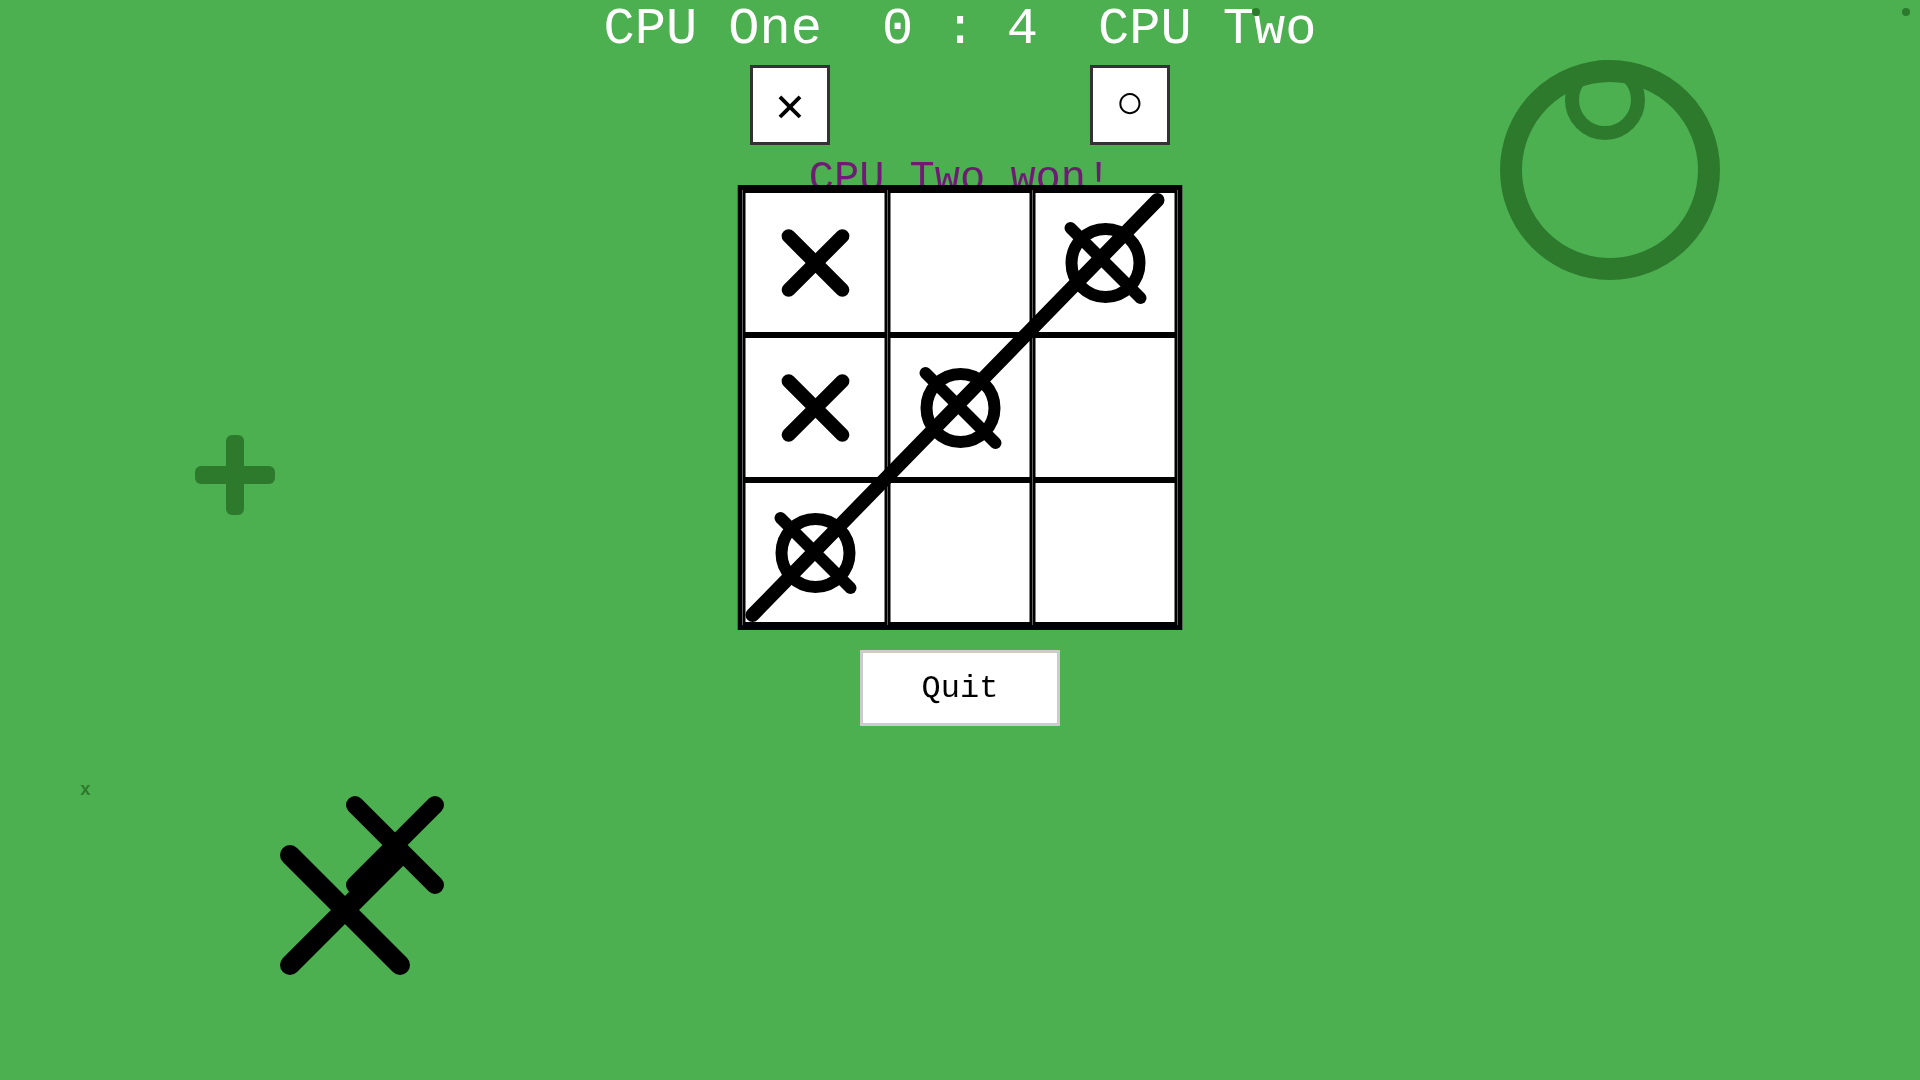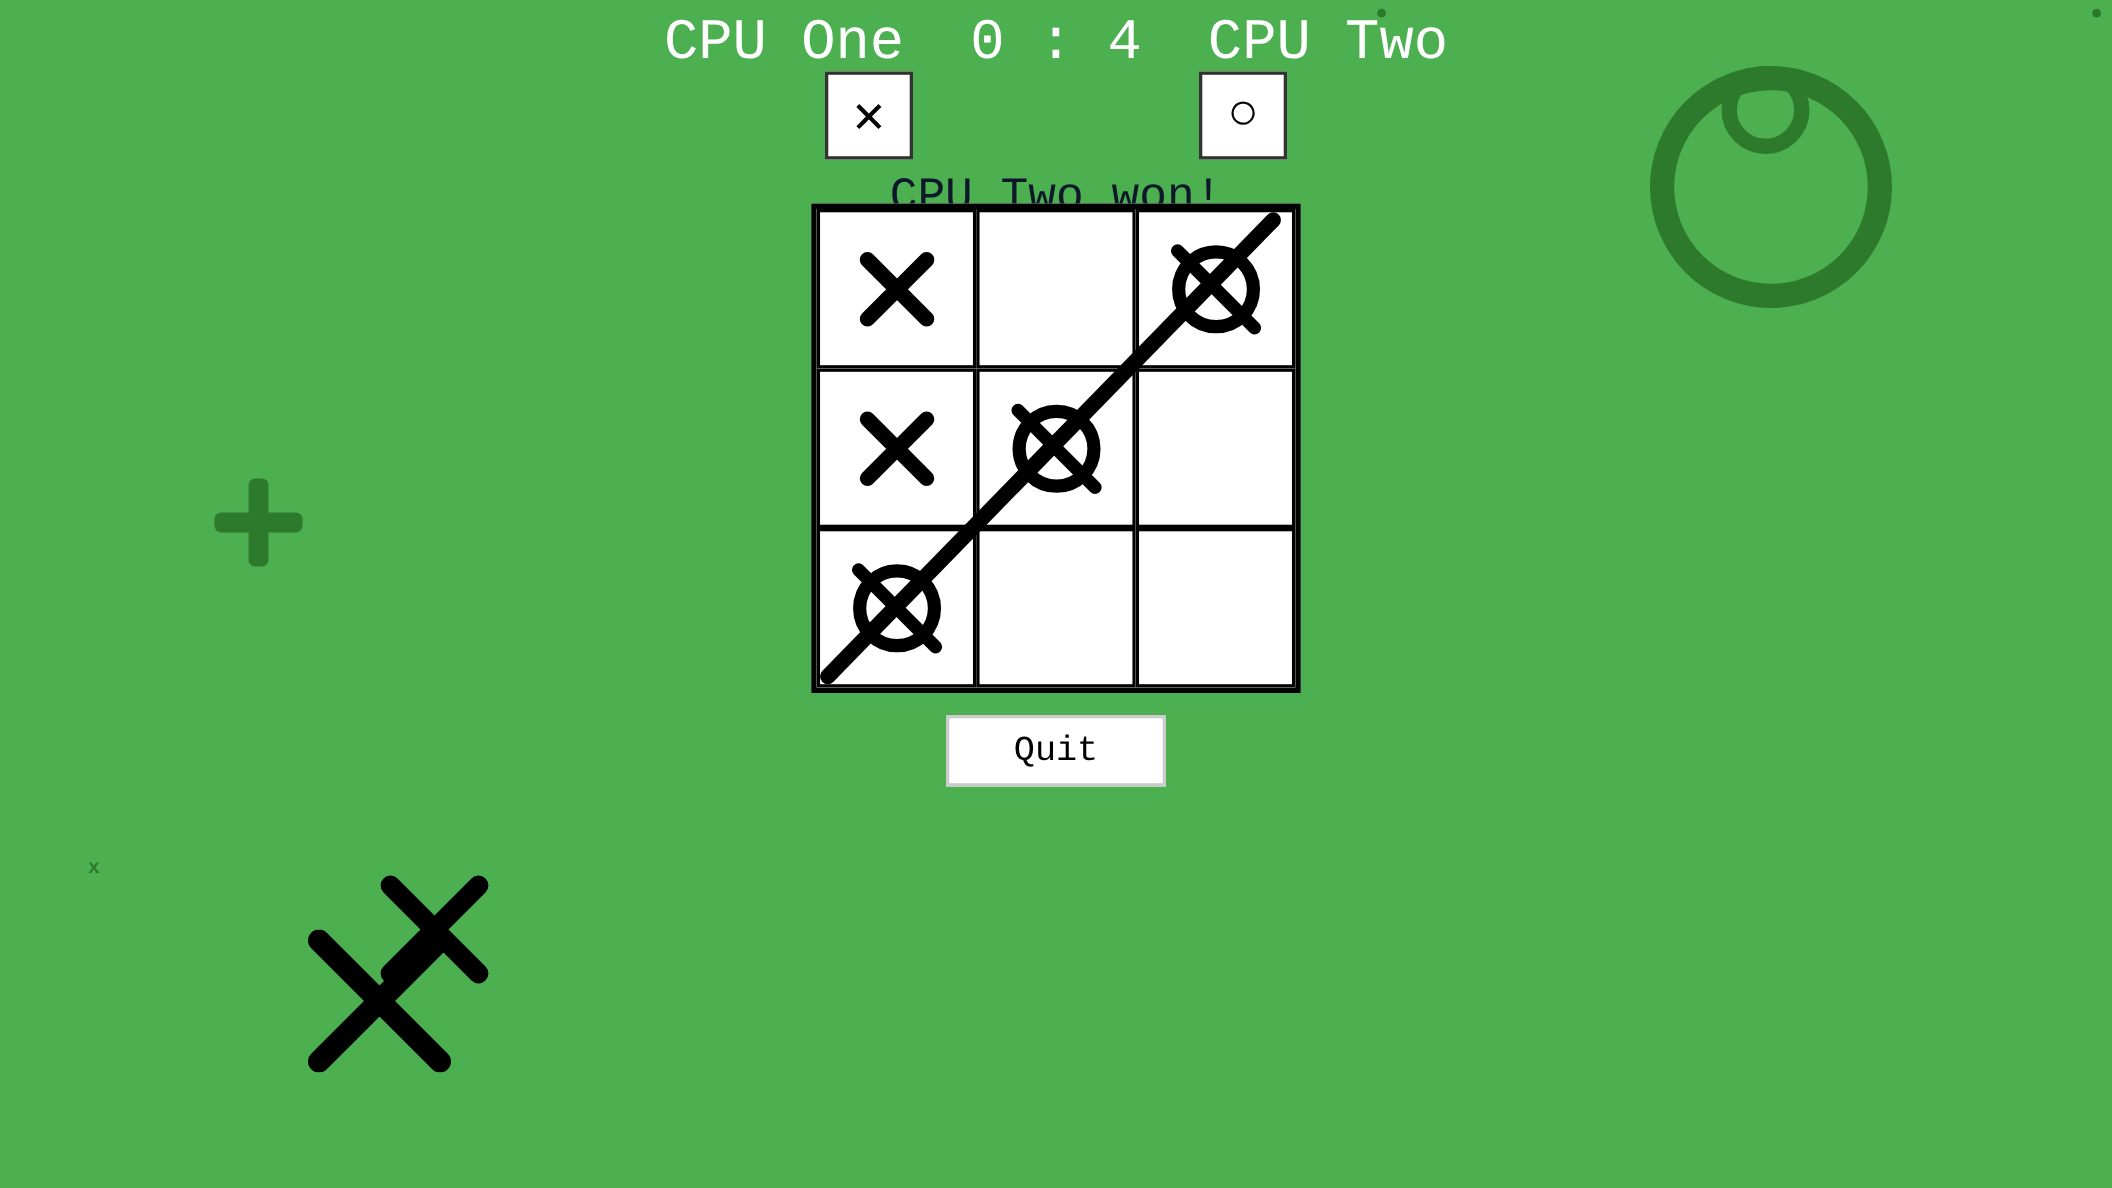--- a/index.html
+++ b/index.html
@@ -16,21 +16,20 @@
     
     .header {
       position: absolute;
       top: 0;
       left: 0;
       width: 100%;
       display: flex;
       justify-content: center;
       align-items: flex-end;
       gap: 60px;
-      padding-top: 10px;
     }
 
     .player-name {
       font-size: 52px;
       color: white;
       font-family: 'Courier New', monospace;
       font-weight: normal;
     }
 
     .score {
@@ -62,21 +61,21 @@
       font-weight: bold;
     }
 
     
     .win-message {
       position: absolute;
       top: 155px;
       left: 50%;
       transform: translateX(-50%);
       font-size: 42px;
-      color: #0f172a;
+      color: #701a75;
       font-family: 'Courier New', monospace;
       white-space: nowrap;
     }
 
     
     .board-container {
       position: absolute;
       top: 185px;
       left: 50%;
       transform: translateX(-50%);
@@ -143,21 +142,21 @@
       pointer-events: none;
     }
 
     
     .quit-button {
       position: absolute;
       top: 650px;
       left: 50%;
       transform: translateX(-50%);
       width: 200px;
-      height: 65px;
+      height: 76px;
       background: white;
       border: 3px solid #ccc;
       font-size: 32px;
       font-family: 'Courier New', monospace;
       cursor: pointer;
       display: flex;
       align-items: center;
       justify-content: center;
     }
 

